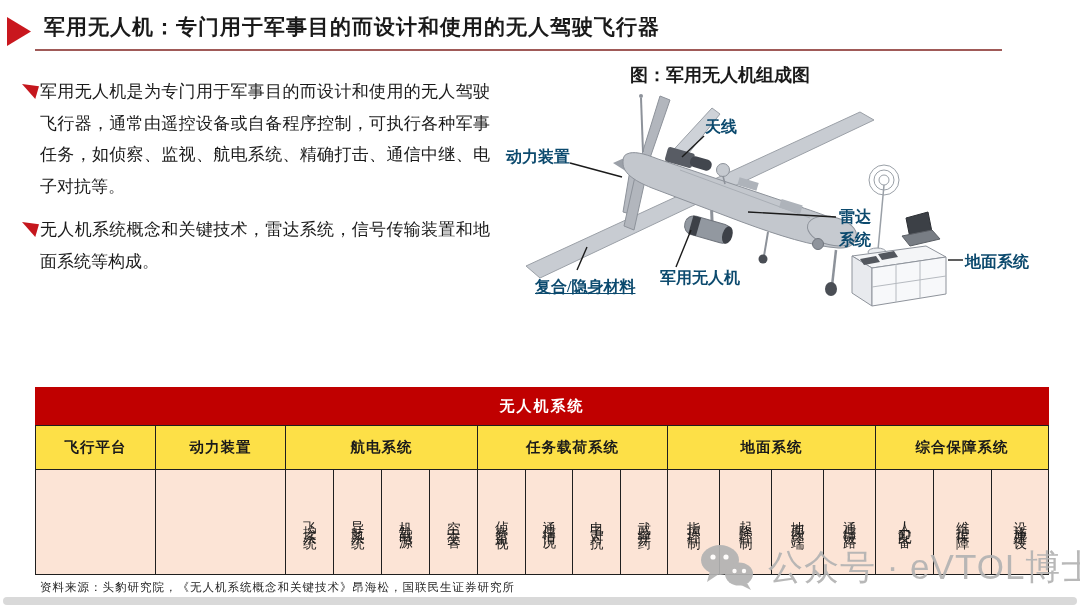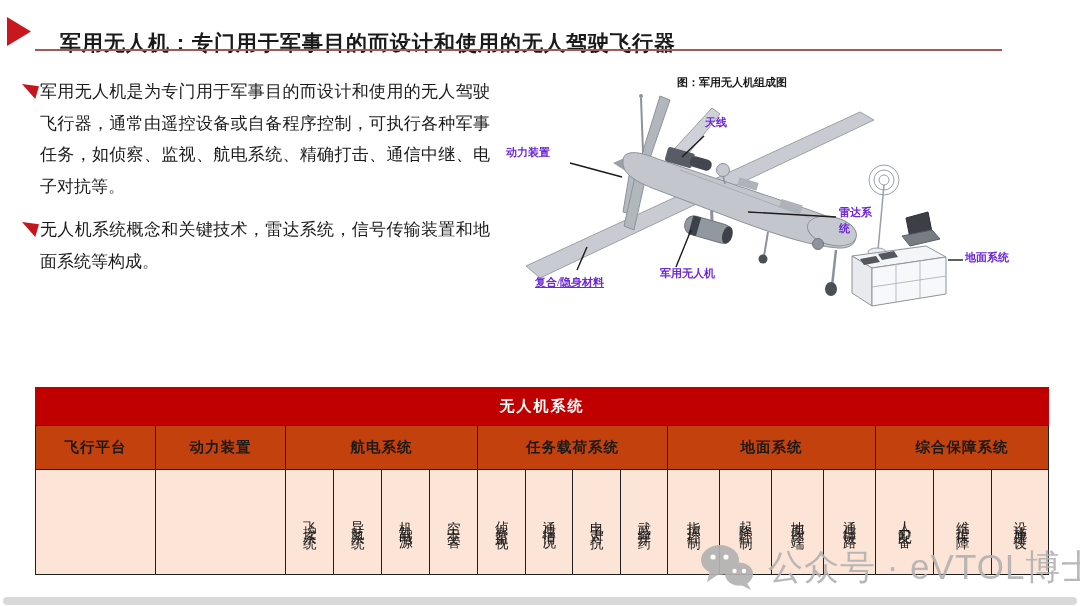--- a/index.html
+++ b/index.html
@@ -11,64 +11,64 @@
     color:#1a1a1a;
     overflow:hidden;
   }
   
   .title-tri{
     position:absolute;left:7px;top:17px;width:24px;height:29px;
     background:#c9171e;
     clip-path:polygon(0 0,100% 50%,0 100%);
   }
   .page-title{
-    position:absolute;left:44px;top:13px;margin:16px;
+    position:absolute;left:44px;top:13px;margin:0;
     font-size:21px;font-weight:bold;letter-spacing:1px;
   }
   .title-underline{
     position:absolute;left:35px;top:49px;width:967px;height:2px;
     background:#a05a58;
   }
   
   .bullet-flag{
     position:absolute;width:17px;height:15px;
     background:#c5161d;
     clip-path:polygon(0 0,100% 15%,78% 100%);
   }
   .bullet-text{
     position:absolute;left:40px;width:450px;margin:0;
     font-size:17px;line-height:31.5px;text-align:justify;
   }
   
   .fig-title{
-    position:absolute;margin:12px;
-    font-size:11px;font-weight:bold;text-align:center;
+    position:absolute;margin:0;
+    font-size:18px;font-weight:bold;text-align:center;
   }
   .drone-svg{position:absolute;left:480px;top:60px;width:600px;height:250px;}
   .dlabel{
-    position:absolute;font-size:11px;font-weight:bold;color:#6d28d9;
+    position:absolute;font-size:16px;font-weight:bold;color:#0c4a6e;
     line-height:1.45;white-space:nowrap;
   }
   .dlabel.wrap{white-space:normal;width:34px;}
   
   .sys-table{
     position:absolute;left:35px;top:387px;width:1013px;
     border-collapse:collapse;table-layout:fixed;
     font-family:inherit;
   }
   .sys-table th,.sys-table td{
     border:1.5px solid #1f1f1f;padding:4px;text-align:center;vertical-align:middle;
   }
   .sys-table .banner th{
     background:#c00000;color:#ffffff;height:29px;
     font-size:15px;font-weight:bold;letter-spacing:2px;
     border-color:#c00000;border-bottom-color:#1f1f1f;
   }
   .sys-table .groups th{
-    background:#c2410c;height:35px;font-size:14.5px;font-weight:bold;letter-spacing:1px;
+    background:#fde047;height:35px;font-size:14.5px;font-weight:bold;letter-spacing:1px;
   }
   .sys-table .subs td{
     background:#fce4d6;height:96px;font-size:13.5px;font-weight:normal;
   }
   .vtxt{
     display:inline-block;
     writing-mode:vertical-rl;text-orientation:upright;
     letter-spacing:5px;line-height:1;
   }
   
@@ -234,20 +234,21 @@
       <td><span class="vtxt">起降控制</span></td>
       <td><span class="vtxt">地面终端</span></td>
       <td><span class="vtxt">通信链路</span></td>
       <td><span class="vtxt">人力配备</span></td>
       <td><span class="vtxt">维护保障</span></td>
       <td><span class="vtxt">设施建设</span></td>
     </tr>
   </tbody>
     </table>
 
+  <p class="source-note">资料来源：头豹研究院，《无人机系统概念和关键技术》昂海松，国联民生证券研究所</p>
 
   <div class="watermark">
     <svg width="58" height="48" viewBox="0 0 58 48">
       <ellipse cx="22" cy="17" rx="19" ry="15" fill="#b3b3b3"></ellipse>
       <polygon points="12,28 9,39 21,31" fill="#b3b3b3"></polygon>
       <circle cx="15" cy="14" r="2.6" fill="#ffffff"></circle>
       <circle cx="28" cy="14" r="2.6" fill="#ffffff"></circle>
       <ellipse cx="41" cy="31" rx="14" ry="11.5" fill="#b3b3b3"></ellipse>
       <polygon points="49,40 53,47 43,42" fill="#b3b3b3"></polygon>
       <circle cx="36.5" cy="28" r="2.2" fill="#ffffff"></circle>

